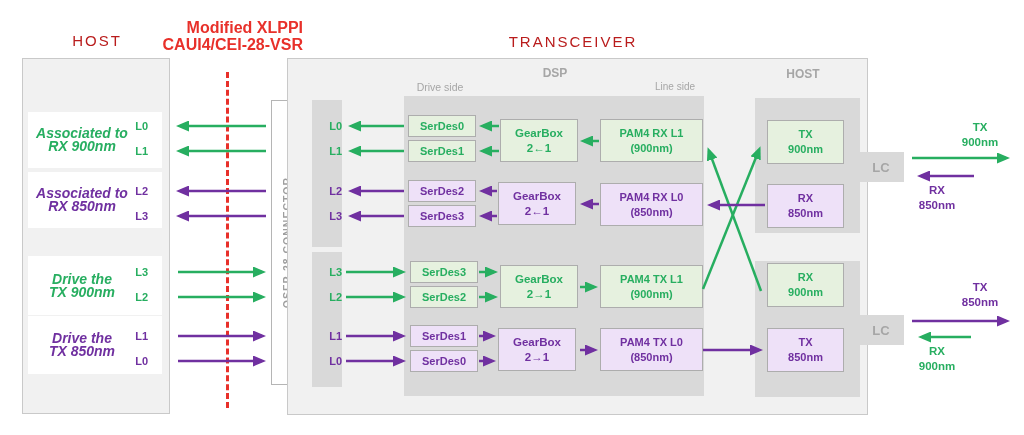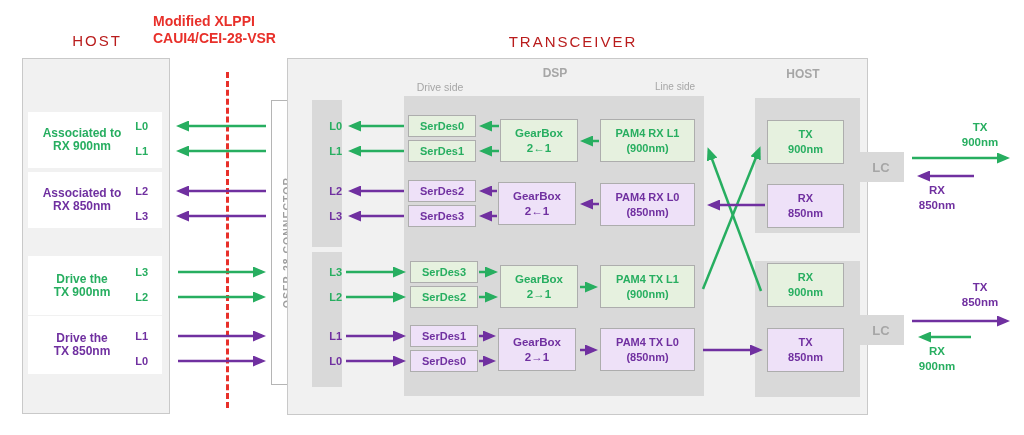--- a/index.html
+++ b/index.html
@@ -8,43 +8,43 @@
     font-family:"Liberation Sans",sans-serif;overflow:hidden;
   }
   
   .panel{position:absolute;background:#f1f1f1;border:1.5px solid #c9c9c9;box-sizing:border-box;}
   .graybox{position:absolute;background:#d9d9d9;box-sizing:border-box;}
   
   .bigtitle{position:absolute;color:#b91c1c;font-size:15px;letter-spacing:2px;text-align:center;font-weight:normal;}
   .graylab{position:absolute;color:#a6a6a6;text-align:center;}
   
   .hostrow{position:absolute;background:#ffffff;display:flex;align-items:center;}
-  .hostrow .txt{width:96px;margin-left:6px;text-align:center;font-size:12px;font-weight:bold;line-height:13px;}
+  .hostrow .txt{width:96px;margin-left:6px;text-align:center;font-size:14px;font-weight:bold;line-height:13px;font-style:italic;}
   .g{color:#27ae60;}
   .p{color:#7030a0;}
   
   .lane{position:absolute;width:30px;text-align:right;font-size:11px;font-weight:bold;line-height:14px;}
   
   .box{position:absolute;border:1px solid #adadad;box-sizing:border-box;display:flex;flex-direction:column;
        align-items:center;justify-content:center;font-weight:bold;text-align:center;}
   .box.green{background:#e6f1df;color:#27ae60;}
   .box.purple{background:#eee1f8;color:#7030a0;}
   .serdes{left:408px;width:68px;height:22px;font-size:11px;}
   .serdes2{left:410px;width:68px;height:22px;font-size:11px;}
   .gearbox{left:500px;width:78px;height:43px;font-size:11.5px;line-height:15px;}
-  .pam4{left:600px;width:95px;height:43px;font-size:11px;line-height:15px;}
+  .pam4{left:600px;width:103px;height:43px;font-size:11px;line-height:15px;}
   .bosablk{left:767px;width:77px;height:44px;font-size:11px;line-height:15px;}
   
   .qsfp{position:absolute;left:271px;top:100px;width:31px;height:285px;background:#ffffff;
         border:1.5px solid #b5b5b5;box-sizing:border-box;display:flex;align-items:center;justify-content:center;}
   .qsfp span{writing-mode:vertical-rl;transform:rotate(180deg);color:#9e9e9e;font-size:10.5px;
         font-weight:bold;letter-spacing:1px;white-space:nowrap;}
   
-  .redlab{position:absolute;left:153px;top:13px;width:150px;text-align:left;color:#e8302a;
-        font-size:14px;font-weight:bold;line-height:17px;white-space:nowrap;}
+  .redlab{position:absolute;left:153px;top:19px;width:150px;text-align:right;color:#e8302a;
+        font-size:16px;font-weight:bold;line-height:17px;white-space:nowrap;}
   .reddash{position:absolute;left:226px;top:72px;height:336px;width:0;border-left:3px dashed #e8302a;}
   
   .lctab{position:absolute;left:858px;width:46px;height:30px;background:#d9d9d9;display:flex;
         align-items:center;justify-content:center;color:#a6a6a6;font-size:13px;font-weight:bold;z-index:4;}
   
   .fiberlab{position:absolute;width:70px;text-align:center;font-size:11.5px;font-weight:bold;line-height:15px;}
   svg.overlay{position:absolute;left:0;top:0;z-index:5;pointer-events:none;}
 </style>
 </head>
 <body>

